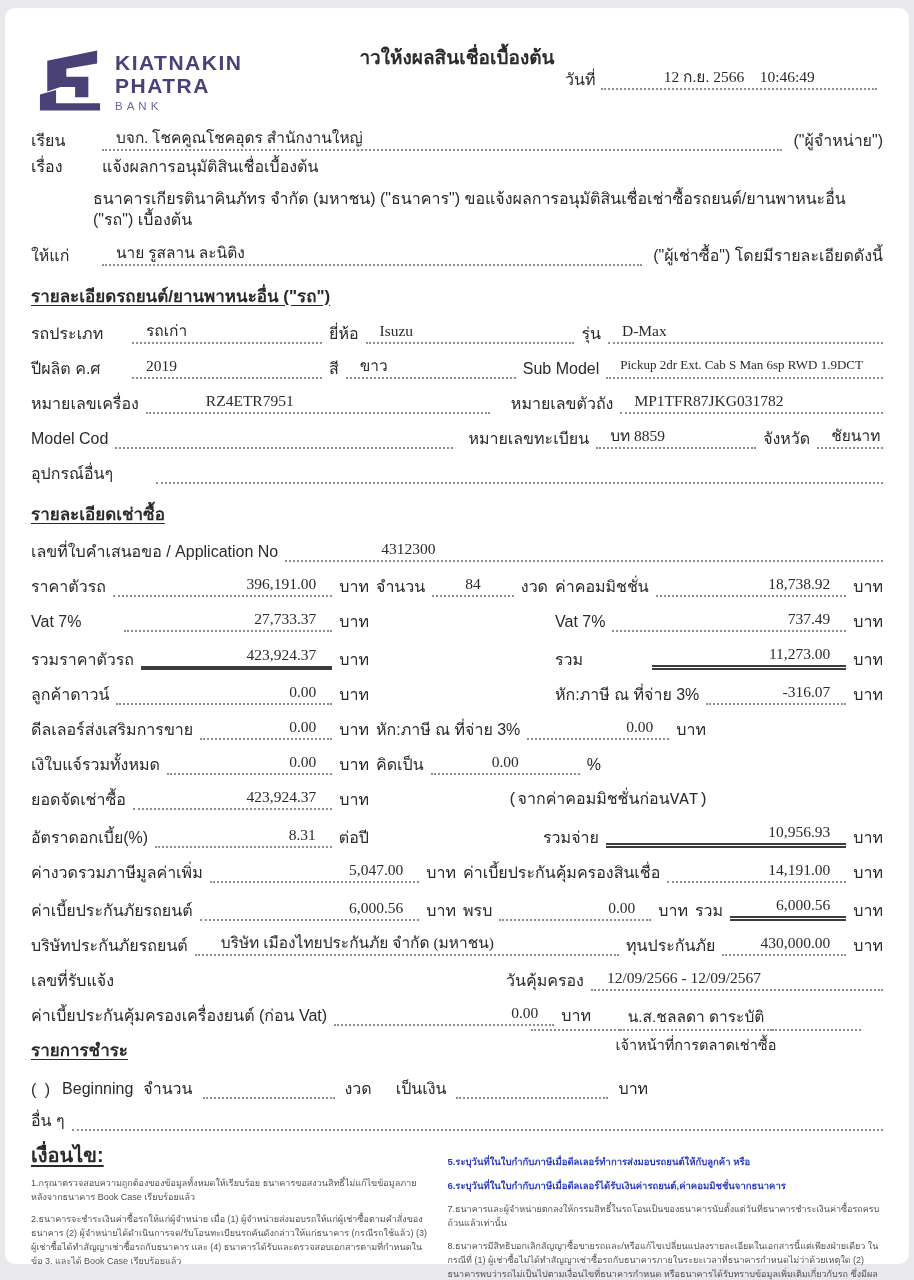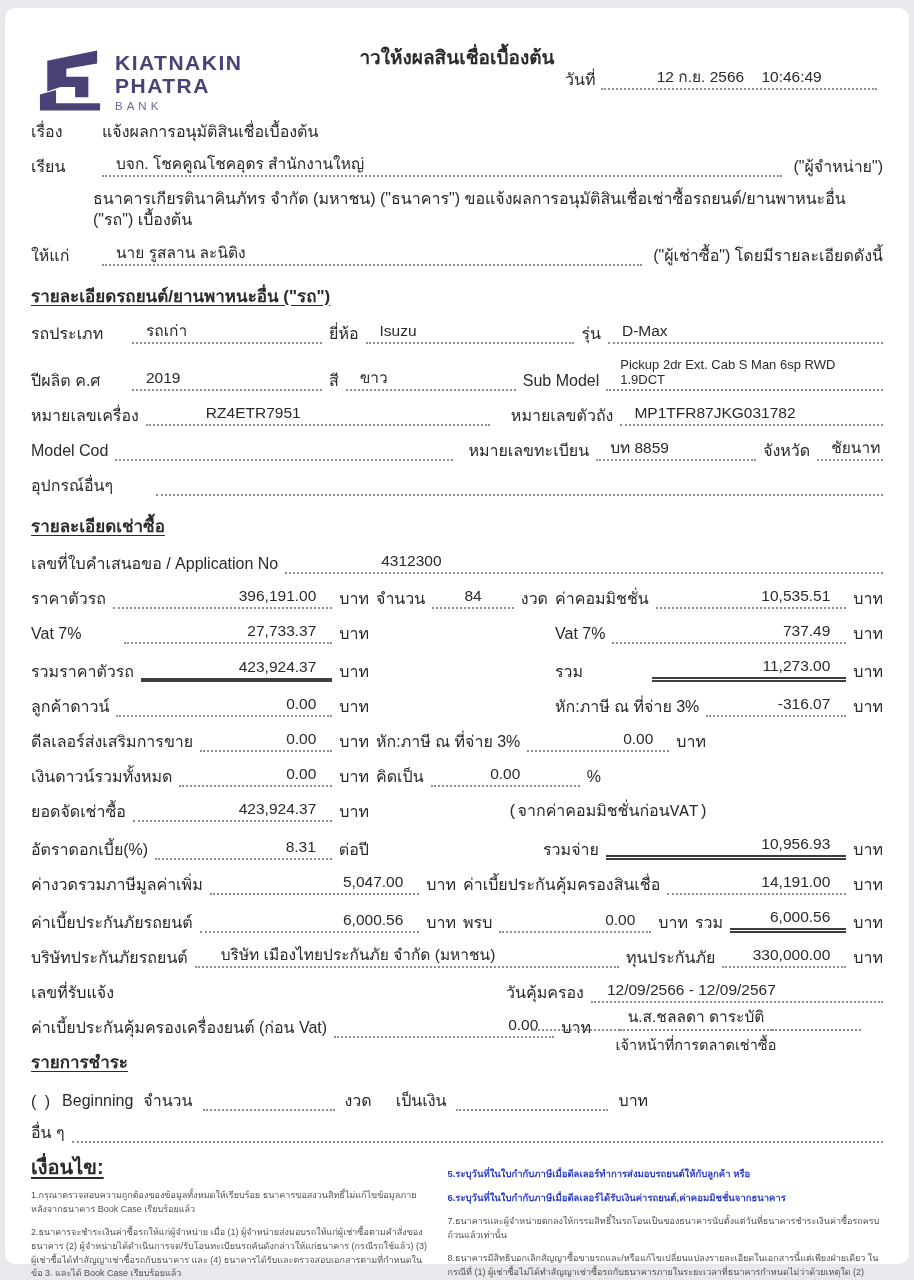--- a/index.html
+++ b/index.html
@@ -19,21 +19,21 @@
   .logo-line1, .logo-line2 { color:#4a4176; font-weight:bold; font-size:21px; letter-spacing:1.5px; line-height:1.08; }
   .logo-line3 { color:#6f679a; font-size:11.5px; letter-spacing:4px; margin-top:3px; }
   .doc-title { text-align:center; font-weight:bold; font-size:19px; padding-top:18px; }
   .date-row { position:absolute; right:6px; top:44px; width:312px; display:flex; align-items:flex-end; gap:6px; }
   
   .row { display:flex; align-items:flex-end; gap:7px; margin-top:13px; }
   .lbl { white-space:nowrap; line-height:1.25; }
   .fill {
     flex:1 1 auto; border-bottom:2px dotted #8f8f8f;
     text-align:center; line-height:1.2; padding:0 6px 1px 6px; min-height:19px;
-    font-size:15.5px; min-width:30px;
+    font-size:15.5px; min-width:30px;font-family:Liberation Serif, serif;
   }
   .fill.left { text-align:left; padding-left:14px; }
   .fill.num  { text-align:right; padding-right:16px; }
   .fill.solidline { border-bottom:4px solid #3d3d3d; }
   .fill.doubleline { border-bottom:5px double #3d3d3d; }
   .grp { display:flex; align-items:flex-end; gap:7px; }
   .unit { white-space:nowrap; line-height:1.25; }
   .suffix { white-space:nowrap; line-height:1.25; padding-left:4px; }
   .sec-head { font-weight:bold; font-size:17px; text-decoration:underline; text-underline-offset:3px; margin-top:16px; }
   .indent-para { margin-top:12px; padding-left:62px; line-height:1.3; }
@@ -83,29 +83,29 @@
       <div class="doc-title">าวให้งผลสินเชื่อเบื้องต้น</div>
       <div class="date-row">
         <span class="lbl">วันที่</span>
         <span class="fill">
           <span>12 ก.ย. 2566</span>&nbsp;&nbsp;&nbsp;
           <span>10:46:49</span>
         </span>
       </div>
     </div>
 
+    <div class="row">
+      <span class="lbl" style="flex:0 0 64px">เรียน</span>
+      <span class="fill left">บจก. โชคคูณโชคอุดร สำนักงานใหญ่</span>
+      <span class="suffix">("ผู้จำหน่าย")</span>
+    </div>
+
     <div class="row" style="margin-top:6px">
       <span class="lbl" style="flex:0 0 64px">เรื่อง</span>
       <span class="lbl">แจ้งผลการอนุมัติสินเชื่อเบื้องต้น</span>
-    </div>
-
-    <div class="row">
-      <span class="lbl" style="flex:0 0 64px">เรียน</span>
-      <span class="fill left">บจก. โชคคูณโชคอุดร สำนักงานใหญ่</span>
-      <span class="suffix">("ผู้จำหน่าย")</span>
     </div>
 
     <div class="indent-para">ธนาคารเกียรตินาคินภัทร จำกัด (มหาชน) ("ธนาคาร") ขอแจ้งผลการอนุมัติสินเชื่อเช่าซื้อรถยนต์/ยานพาหนะอื่น ("รถ") เบื้องต้น</div>
 
     <div class="row">
       <span class="lbl" style="flex:0 0 64px">ให้แก่</span>
       <span class="fill left">นาย รูสลาน ละนิติง</span>
       <span class="suffix">("ผู้เช่าซื้อ") โดยมีรายละเอียดดังนี้</span>
     </div>
 
@@ -163,21 +163,21 @@
         <span class="fill num">396,191.00</span>
         <span class="unit">บาท</span>
       </span>
       <span class="grp w175">
         <span class="lbl">จำนวน</span>
         <span class="fill">84</span>
         <span class="unit">งวด</span>
       </span>
       <span class="grp flexrest">
         <span class="lbl">ค่าคอมมิชชั่น</span>
-        <span class="fill num">10,535.51</span>
+        <span class="fill num">18,738.92</span>
         <span class="unit">บาท</span>
       </span>
     </div>
 
     <div class="row">
       <span class="grp w340">
         <span class="lbl" style="flex:0 0 86px">Vat 7%</span>
         <span class="fill num">27,733.37</span>
         <span class="unit">บาท</span>
       </span>
@@ -225,21 +225,21 @@
       </span>
       <span class="grp w320">
         <span class="lbl">หัก:ภาษี ณ ที่จ่าย 3%</span>
         <span class="fill num">0.00</span>
         <span class="unit">บาท</span>
       </span>
     </div>
 
     <div class="row">
       <span class="grp w340">
-        <span class="lbl">เงินดาวน์รวมทั้งหมด</span>
+        <span class="lbl">เงิใบแจ์รวมทั้งหมด</span>
         <span class="fill num">0.00</span>
         <span class="unit">บาท</span>
       </span>
       <span class="grp w220">
         <span class="lbl">คิดเป็น</span>
         <span class="fill">0.00</span>
         <span class="unit">%</span>
       </span>
     </div>
 
@@ -297,21 +297,21 @@
       </span>
     </div>
 
     <div class="row">
       <span class="grp w590">
         <span class="lbl">บริษัทประกันภัยรถยนต์</span>
         <span class="fill left" style="padding-left:26px">บริษัท เมืองไทยประกันภัย จำกัด (มหาชน)</span>
       </span>
       <span class="grp flexrest">
         <span class="lbl">ทุนประกันภัย</span>
-        <span class="fill num">330,000.00</span>
+        <span class="fill num">430,000.00</span>
         <span class="unit">บาท</span>
       </span>
     </div>
 
     <div class="row">
       <span class="grp w470">
         <span class="lbl">เลขที่รับแจ้ง</span>
       </span>
       <span class="grp flexrest">
         <span class="lbl">วันคุ้มครอง</span>

